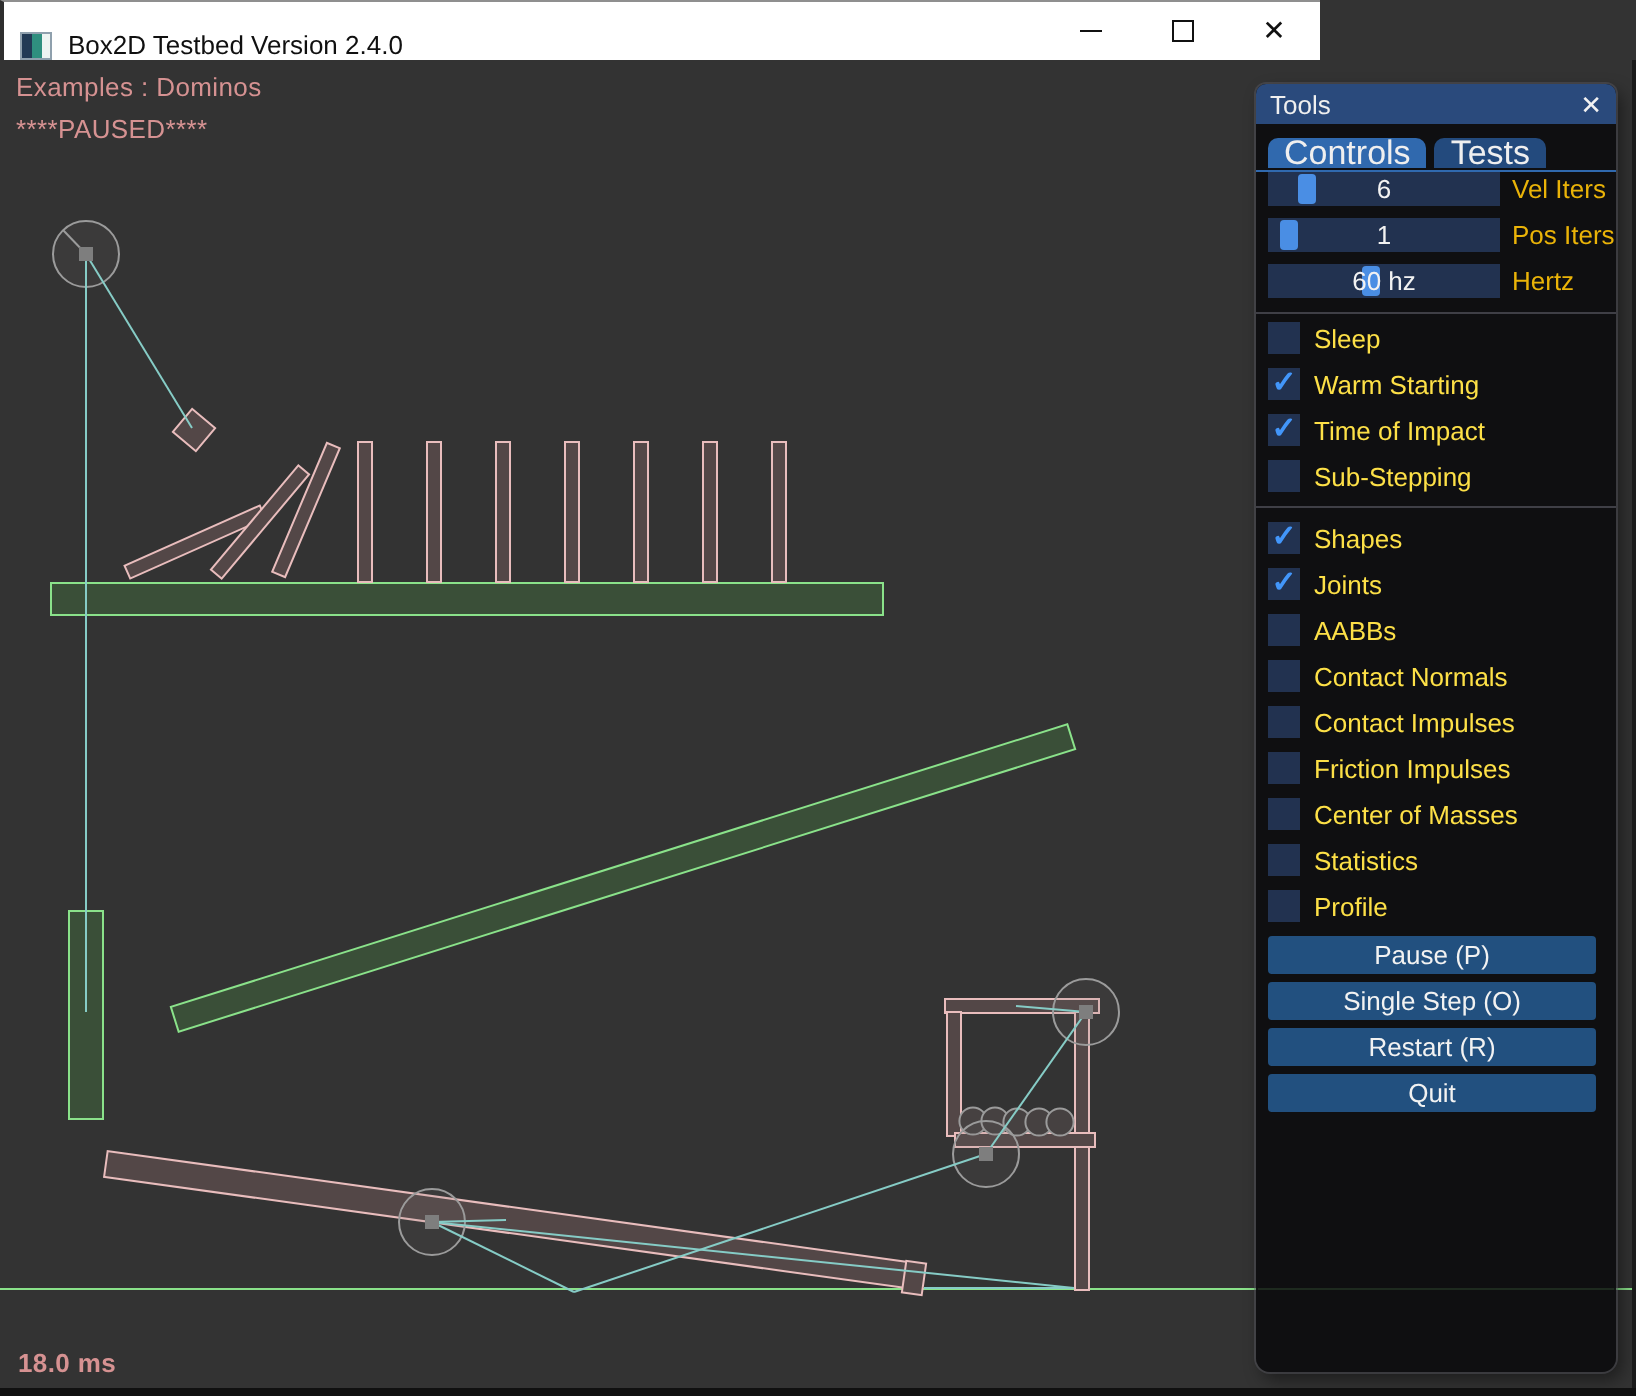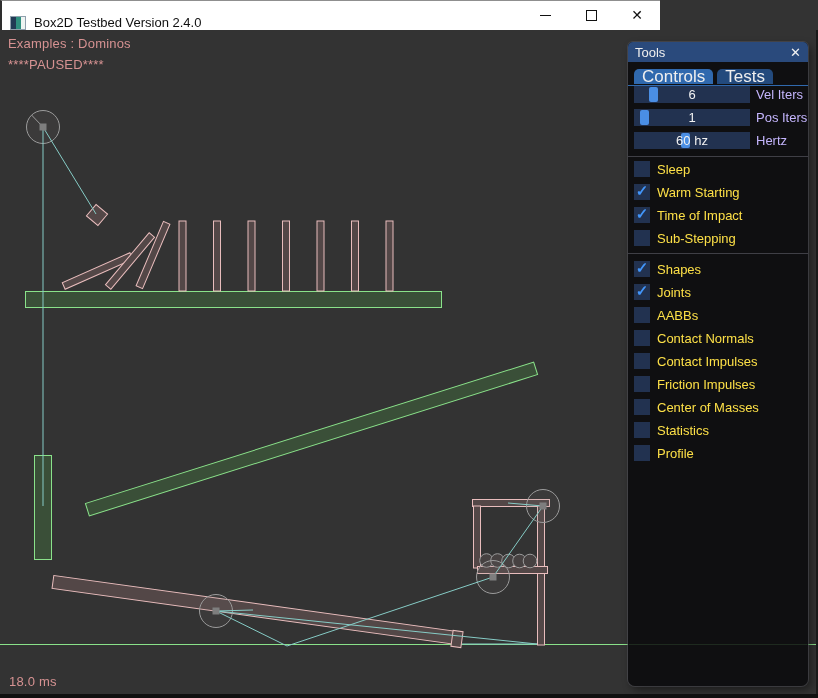--- a/index.html
+++ b/index.html
@@ -27,21 +27,21 @@
   .g-max{width:9px;height:9px;border:1px solid #111;display:block;}
   .g-close{font-size:14px;color:#111;line-height:1;}
   .frame-bottom{position:absolute;left:0;bottom:0;width:818px;height:4px;background:#101010;}
   .frame-right{position:absolute;right:0;top:30px;width:2px;height:664px;background:#1a1a1a;}
   
   .canvas{position:absolute;left:0;top:30px;width:818px;height:668px;background:var(--c-canvas-bg,#333);}
   svg.scene{position:absolute;left:0;top:0;}
   .hud{position:absolute;font-size:13px;color:var(--c-hud-text,#d69292);letter-spacing:.2px;}
   .hud-example{left:8px;top:6px;}
   .hud-paused{left:8px;top:27px;}
-  .hud-ms{left:9px;top:644px;}
+  .hud-ms{left:9px;top:644px;font-weight:bold;}
   .green rect{stroke:var(--c-static-green,#8ae28a);fill:var(--c-static-green-fill,#3a4f38);stroke-width:1;}
   .pink rect{stroke:var(--c-body-pink,#e9bdbd);fill:var(--c-body-pink-fill,#534747);stroke-width:1;}
   .gray circle{stroke:var(--c-body-gray,#9b9b9b);stroke-width:1;fill:rgba(120,115,115,0.12);}
   .gray circle.ball{fill:var(--c-body-gray-fill,#454040);}
   .gray line{stroke:var(--c-body-gray,#9b9b9b);stroke-width:1;}
   .joint line{stroke:var(--c-joint-cyan,#86ccc6);stroke-width:1;}
   .groundline{stroke:var(--c-static-green,#8ae28a);stroke-width:1;}
   .anchor rect{fill:var(--c-anchor-gray,#7e7e7e);}
   
   .panel{
@@ -62,21 +62,21 @@
     background:var(--c-tab-inactive,#234a7d);
     border-radius:5px 5px 0 0;font-size:17px;cursor:default;
   }
   .tab.on{background:var(--c-tab-active,#3069ae);}
   .tab-underline{height:1px;background:var(--c-tab-active,#3069ae);margin-top:1px;}
   .sl-row{display:flex;align-items:center;margin:0 0 6px 6px;height:17px;}
   .sl-row:first-of-type{margin-top:6px;}
   .sl-track{position:relative;width:116px;height:17px;background:var(--c-frame-bg,#223250);}
   .sl-grab{position:absolute;top:1px;width:9px;height:15px;border-radius:2px;background:var(--c-slider-grab,#4a8ee4);}
   .sl-value{position:absolute;inset:0;text-align:center;line-height:17px;color:#f2f2f2;}
-  .sl-label{margin-left:6px;color:#c4b5fd;}
+  .sl-label{margin-left:6px;color:#eab308;}
   .sep{height:1px;background:var(--c-separator,#3f3f46);}
   .sep1{margin-top:7px;}
   .sep2{margin-top:4px;}
   .cb-group1{margin-top:4px;}
   .cb-group2{margin-top:7px;}
   .cb-row{display:flex;align-items:center;height:16px;margin:0 0 7px 6px;}
   .cb-box{width:16px;height:16px;background:var(--c-frame-bg,#223250);display:flex;align-items:center;justify-content:center;}
   .mark{display:none;color:var(--c-check-mark,#4296fa);font-size:15px;font-weight:bold;margin-top:-2px;}
   .mark.on{display:block;}
   .cb-label{margin-left:7px;color:#fde047;}
@@ -275,19 +275,25 @@
       <div class="cb-row">
         <span class="cb-box"></span>
         <span class="cb-label">Statistics</span>
       </div>
       <div class="cb-row">
         <span class="cb-box"></span>
         <span class="cb-label">Profile</span>
       </div>
     </div>
 
+    <div class="btn-group">
+      <div class="btn">Pause (P)</div>
+      <div class="btn">Single Step (O)</div>
+      <div class="btn">Restart (R)</div>
+      <div class="btn">Quit</div>
+    </div>
 
     <div class="panel-ground"></div>
   </div>
 </div>
 
 <div class="frame-bottom"></div>
 <div class="frame-right"></div>
 
 </body></html>

